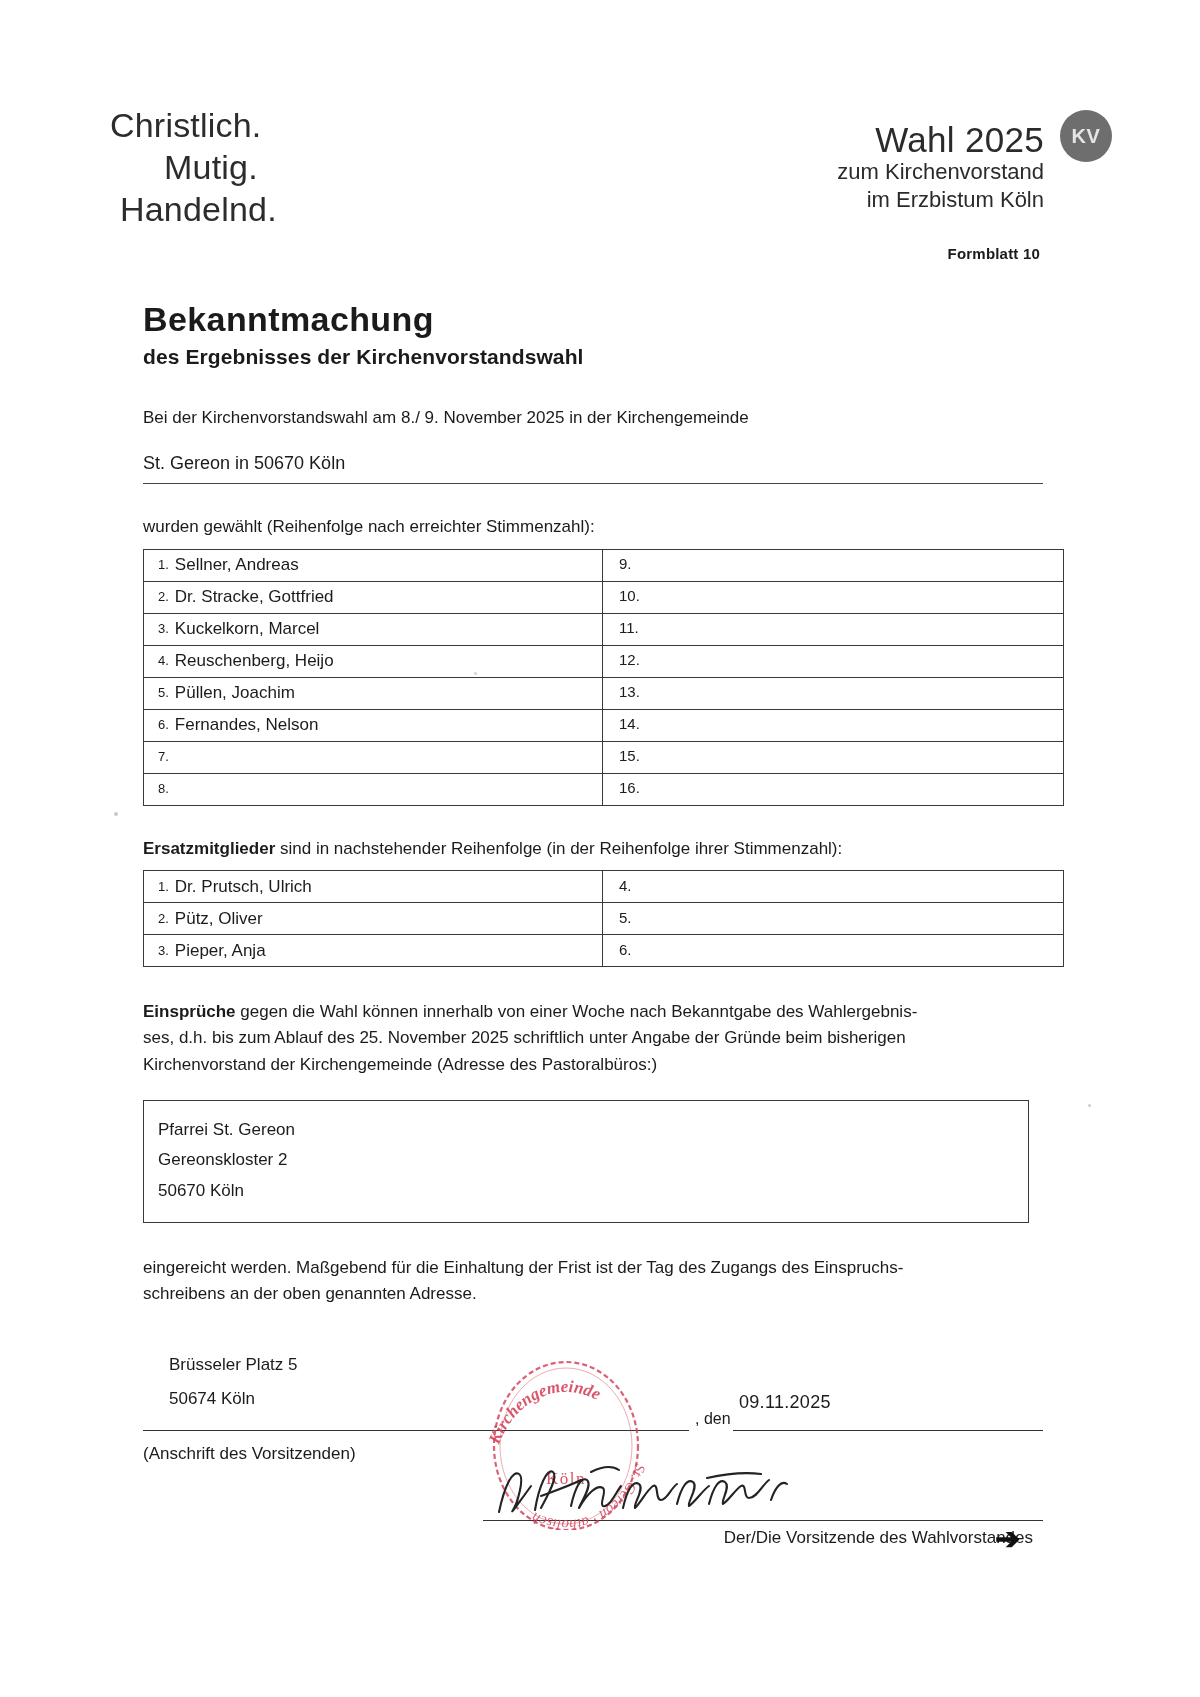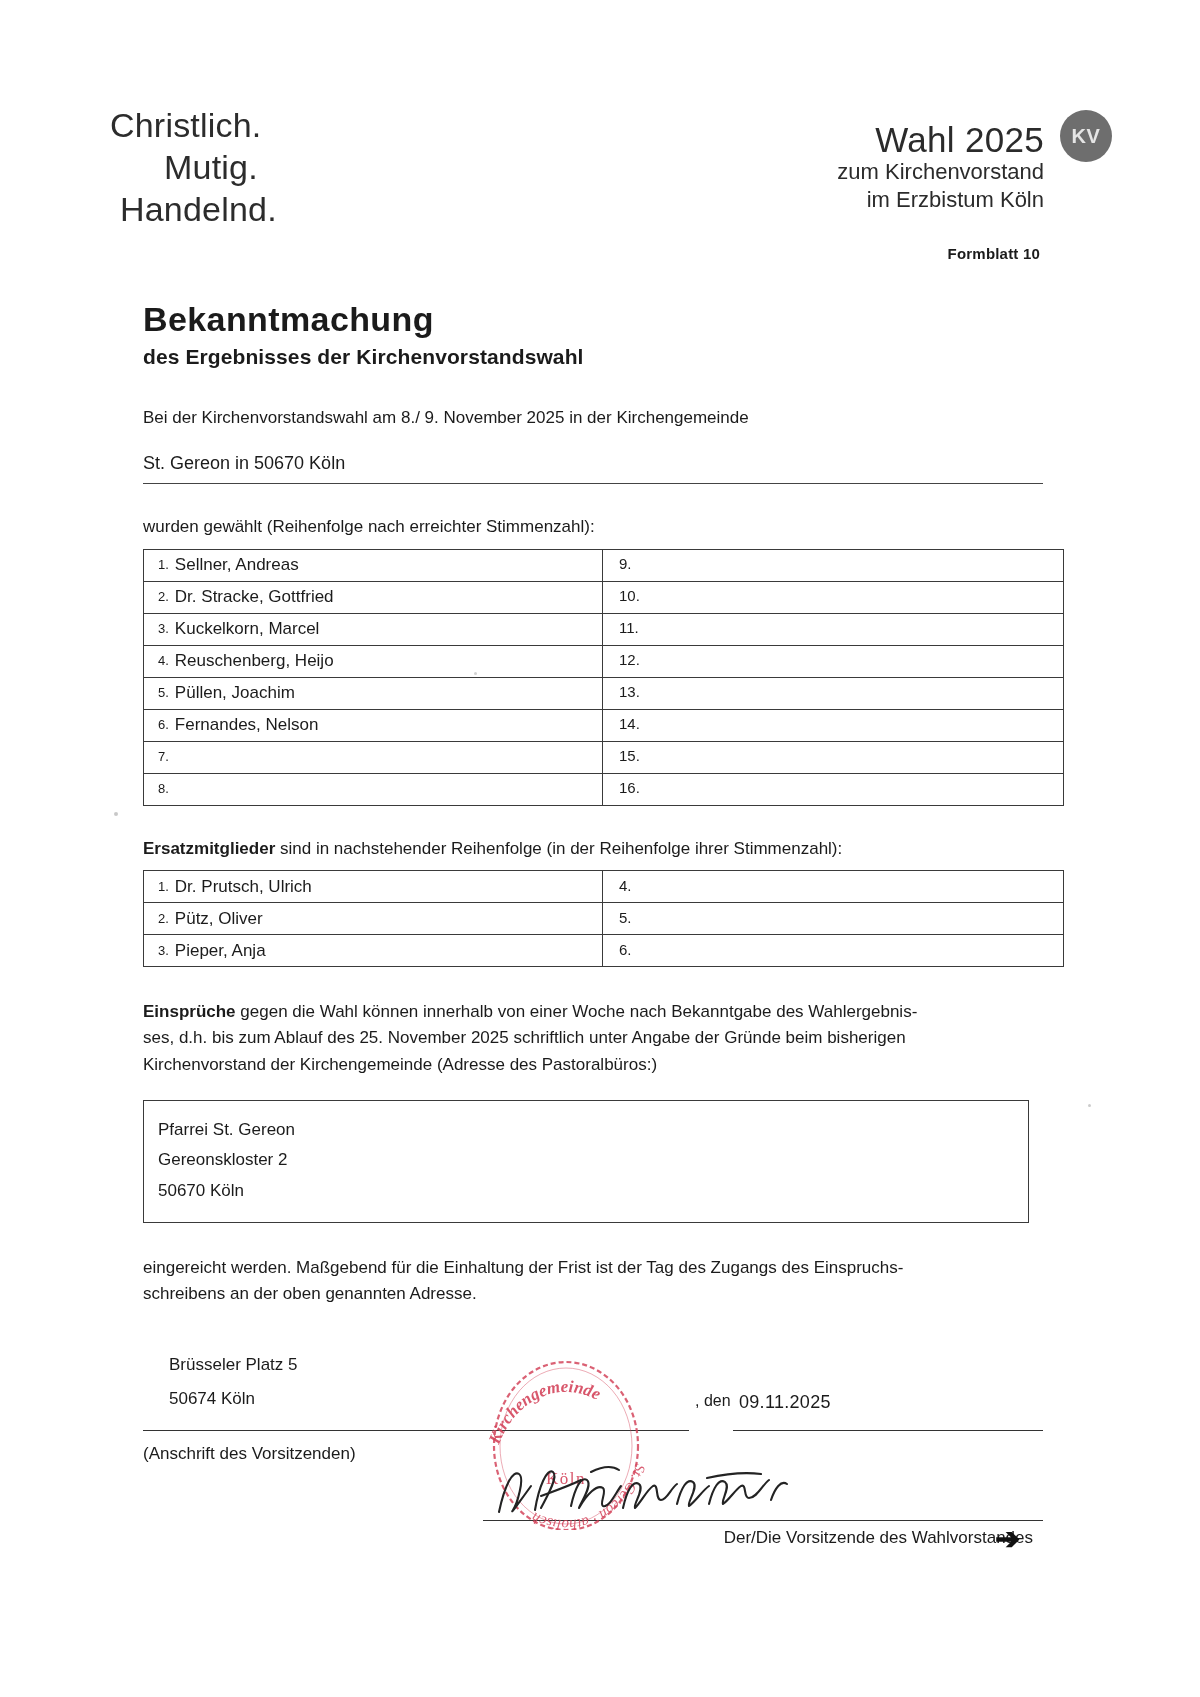--- a/index.html
+++ b/index.html
@@ -182,21 +182,21 @@
   .sigline-left {
     position: absolute;
     left: 0;
     top: 82px;
     width: 546px;
     border-bottom: 1.3px solid #333;
   }
   .den {
     position: absolute;
     left: 552px;
-    top: 44px;
+    top: 62px;
     font-size: 16px;
   }
   .datum {
     position: absolute;
     left: 596px;
     top: 44px;
     font-size: 18px;
     letter-spacing: 0.3px;
   }
   .sigline-right {

